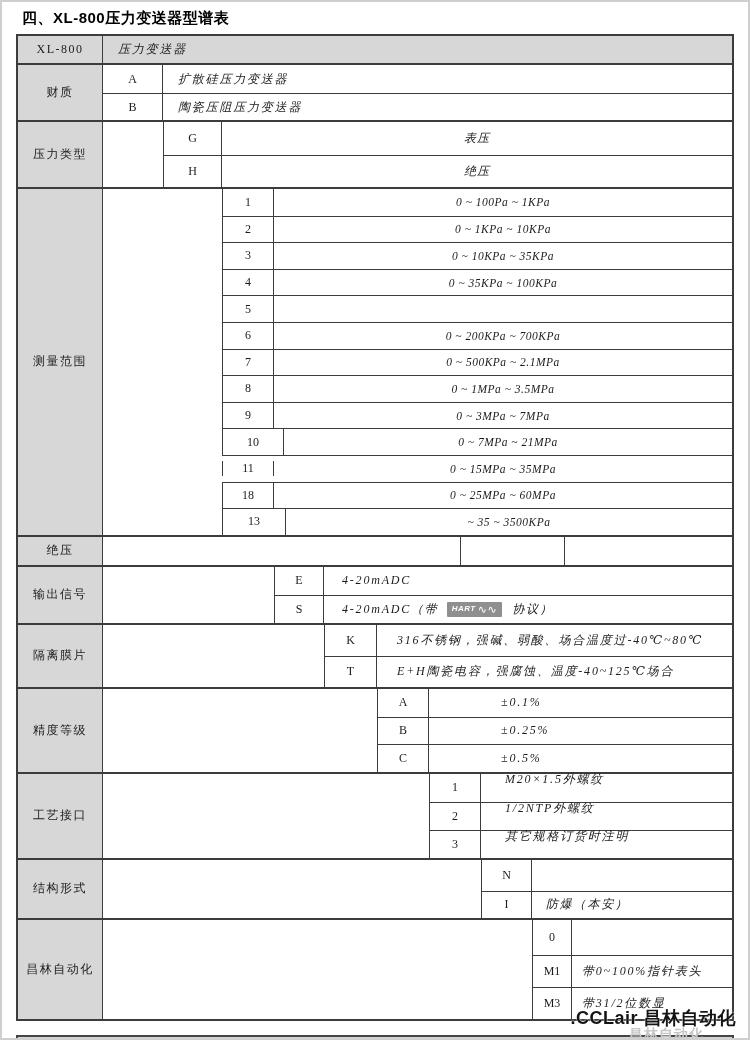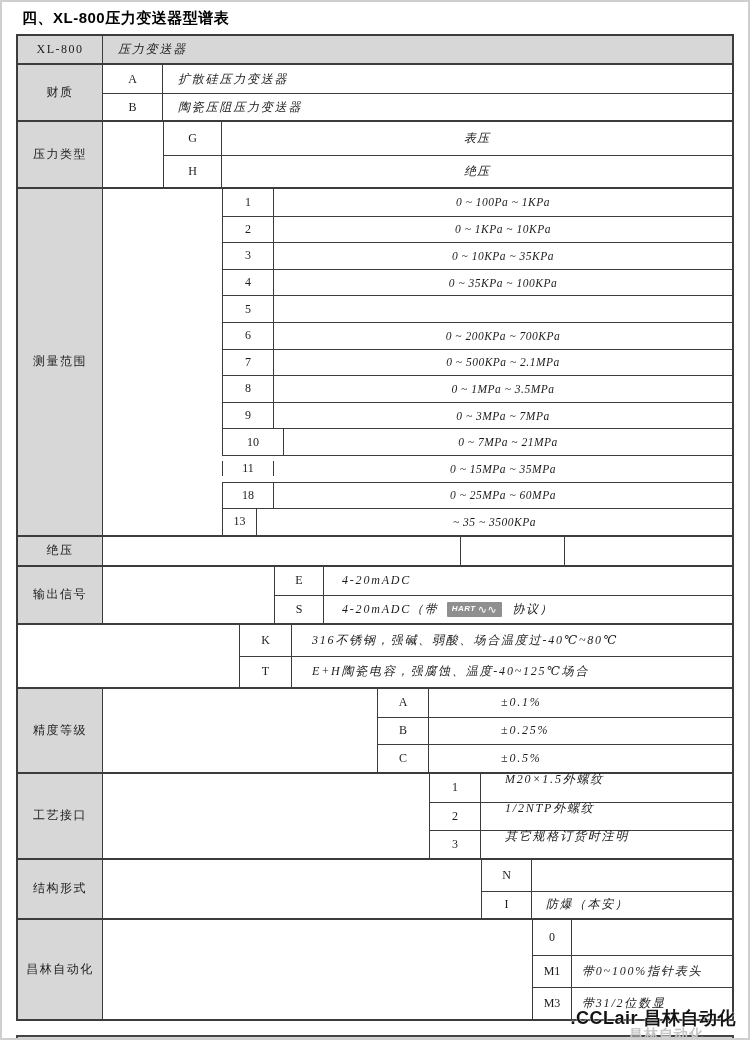--- a/index.html
+++ b/index.html
@@ -218,21 +218,21 @@
               <span class="range-text">0 ~ 15MPa ~ 35MPa</span>
             </div>
           </div>
           <div class="srow" style="height: 26.6px;">
             <div class="code-cell bl" style="width: 52px;">18</div>
             <div class="desc-cell desc-center">
               <span class="range-text">0 ~ 25MPa ~ 60MPa</span>
             </div>
           </div>
           <div class="srow" style="height: 26.6px;">
-            <div class="code-cell bl" style="width: 35px;">13</div>
+            <div class="code-cell bl" style="width: 64px;">13</div>
             <div class="desc-cell desc-center">
               <span class="range-text">~ 35 ~ 3500KPa</span>
             </div>
           </div>
         </div>
       </div>
       <div class="sect" style="height: 28px;">
         <div class="label-cell">绝压</div>
         <div class="span-cell" style="width: 357px; flex: 0 0 357px;"></div>
         <div class="span-cell bl" style="width: 104px; flex: 0 0 104px;"></div>
@@ -255,20 +255,21 @@
               <span class="hart-badge">
                 <span>HART</span>
                 <span class="wave">∿∿</span>
               </span>
               <span>协议）</span>
             </div>
           </div>
         </div>
       </div>
       <div class="sect">
+        <div class="label-cell">隔离膜片</div>
         <div class="filler" style="width: 221px;"></div>
         <div class="rows">
           <div class="srow" style="height: 31px;">
             <div class="code-cell bl" style="width: 53px;">K</div>
             <div class="desc-cell" style="padding-left: 20px;">
               <span>316不锈钢，强碱、弱酸、场合温度过-40℃~80℃</span>
             </div>
           </div>
           <div class="srow" style="height: 31px;">
             <div class="code-cell bl" style="width: 53px;">T</div>

